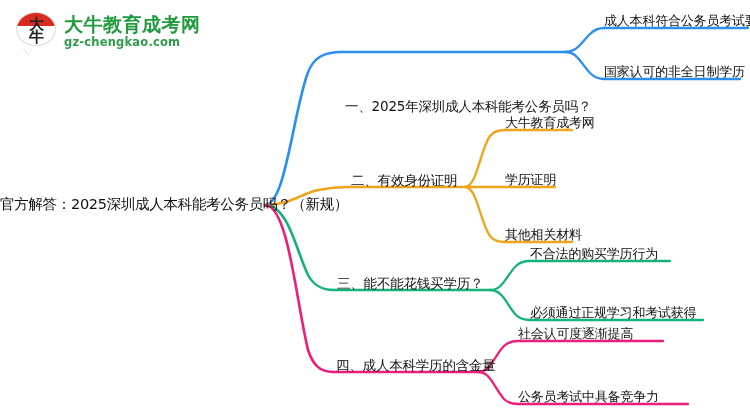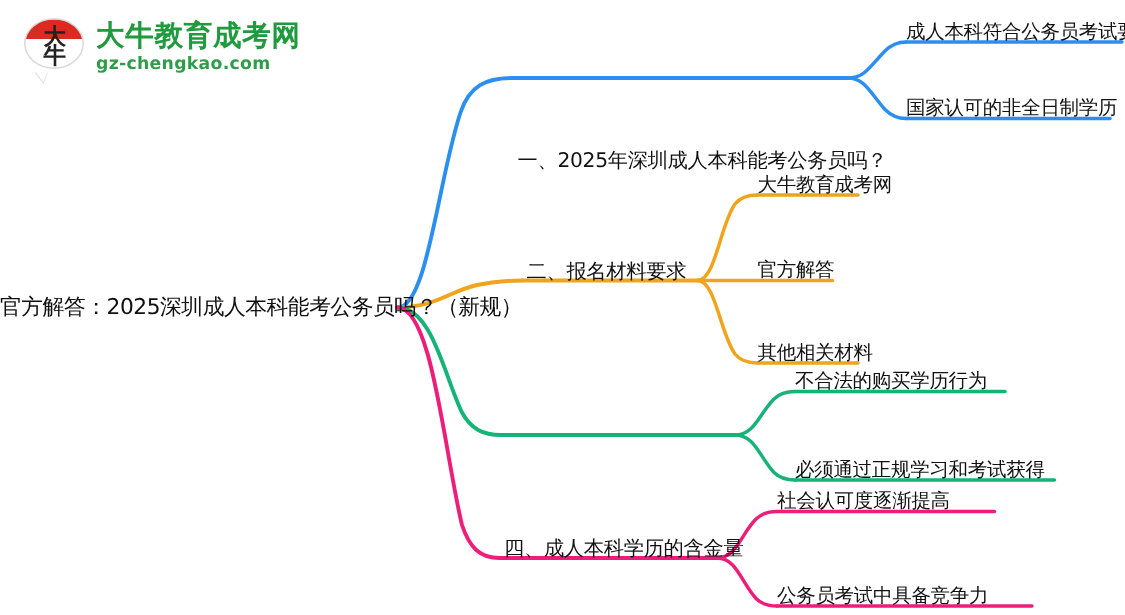--- a/index.html
+++ b/index.html
@@ -203,25 +203,26 @@
       <path d="M518,404 L688,404" fill="none" stroke="#ED1E79" stroke-width="2.3" stroke-linecap="round"></path>
     </g>
   </svg>
 
   <div class="node" id="root-node">官方解答：2025深圳成人本科能考公务员吗？（新规）</div>
 
   <div class="node branch-node" style="left:345px; top:54px;margin-top:44px;">一、2025年深圳成人本科能考公务员吗？</div>
   <div class="node leaf-node" style="left:604px; top:12px;">成人本科符合公务员考试要求</div>
   <div class="node leaf-node" style="left:604px; top:63px;">国家认可的非全日制学历</div>
 
-  <div class="node branch-node" style="left:351px; top:172px;">二、报名材料要求</div>
+  <div class="node branch-node" style="left:351px; top:172px;">二、有效身份证明</div>
   <div class="node leaf-node" style="left:505px; top:114px;">大牛教育成考网</div>
-  <div class="node leaf-node" style="left:505px; top:171px;">官方解答</div>
+  <div class="node leaf-node" style="left:505px; top:171px;">学历证明</div>
   <div class="node leaf-node" style="left:505px; top:226px;text-align:center;">其他相关材料</div>
 
+  <div class="node branch-node" style="left:337px; top:275px;">三、能不能花钱买学历？</div>
   <div class="node leaf-node" style="left:530px; top:304px;">必须通过正规学习和考试获得</div>
   <div class="node leaf-node" style="left:530px; top:245px;">不合法的购买学历行为</div>
 
   <div class="node branch-node" style="left:336px; top:357px;text-align:right;">四、成人本科学历的含金量</div>
   <div class="node leaf-node" style="left:518px; top:325px;">社会认可度逐渐提高</div>
   <div class="node leaf-node" style="left:518px; top:388px;">公务员考试中具备竞争力</div>
 
 </div>
 
 </body></html>

